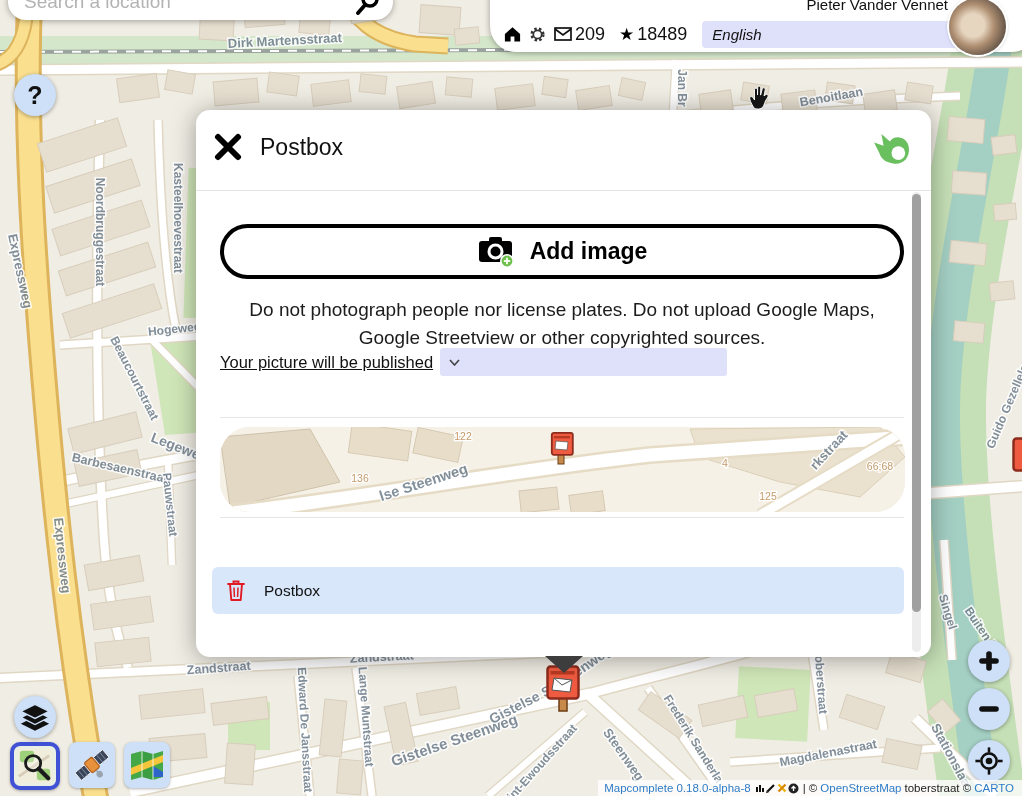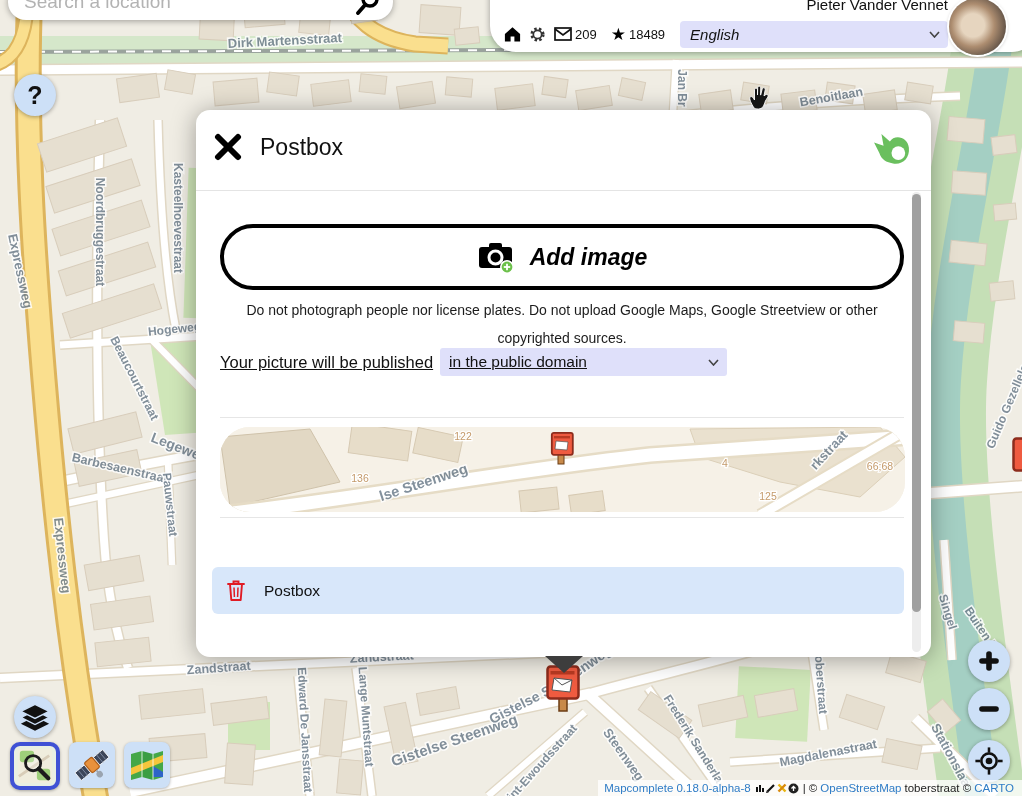--- a/index.html
+++ b/index.html
@@ -18,21 +18,21 @@
   .searchbar input{flex:1;border:none;outline:none;background:transparent;font-size:19px;
                    color:#333;padding:0 6px 0 16px;font-family:"Liberation Sans",sans-serif;}
   .searchbar input::placeholder{color:#b3b3b3;}
   .search-glass{margin-right:12px;flex:0 0 auto;}
 
   
   .userbar{position:absolute;left:490px;top:-30px;width:548px;height:82px;background:#fff;
            border-radius:26px;box-shadow:0 1px 6px rgba(0,0,0,.35);z-index:20;}
   .username{position:absolute;right:90px;top:26px;font-size:15px;color:#111;white-space:nowrap;}
   .ubrow{position:absolute;left:13px;top:50px;height:28px;display:flex;align-items:center;}
-  .ubrow .cnt{font-size:13px;color:#111;margin:0 2px 0 3px;}
+  .ubrow .cnt{font-size:18px;color:#111;margin:0 2px 0 3px;}
   .ub-ico{display:inline-flex;align-items:center;justify-content:center;}
   .star-glyph{font-size:17px;color:#000;line-height:1;}
   .langselect{margin-left:13px;width:250px;height:27px;background:#dfe0fa;border-radius:4px;
               display:flex;align-items:center;font-size:15px;color:#111;padding:0 8px 0 10px;font-style:italic;}
   .langselect .val{flex:1;}
   .avatar{position:absolute;right:32px;top:28px;width:57px;height:57px;border-radius:50%;z-index:2;
           background:radial-gradient(circle at 42% 48%, #e6d5bf 0 26%, #b receptive 0);
           background:radial-gradient(circle at 42% 48%, #e6d5bf 0 26%, #ad8d70 48%, #6b5a4c 72%, #3a3836 100%);
           box-shadow:0 0 0 2px #fff,0 1px 4px rgba(0,0,0,.4);}
 
@@ -51,24 +51,24 @@
             align-items:center;justify-content:center;box-shadow:0 1px 3px rgba(0,0,0,.3);}
   .themebtn.selected{width:42px;height:40px;border:4px solid #3f51d5;border-radius:10px;background:#e9efe2;}
 
   
   .dialog{position:absolute;left:196px;top:110px;width:735px;height:547px;background:#fff;
           border-radius:14px;box-shadow:0 2px 24px rgba(0,0,0,.35);z-index:10;}
   .dlg-close{position:absolute;left:18px;top:23px;width:28px;height:28px;cursor:pointer;}
   .dlg-title{position:absolute;left:64px;top:24px;font-size:23px;font-weight:normal;color:#111;margin:0;}
   .dlg-logo{position:absolute;right:20px;top:22px;}
   .dlg-topline{position:absolute;left:0;right:0;top:80px;height:1px;background:#e4e4e4;}
-  .addimg{position:absolute;left:24px;top:114px;width:684px;height:66px;border:4px solid #000;
+  .addimg{position:absolute;left:24px;top:114px;width:684px;height:55px;border:4px solid #000;
           border-radius:36px;background:#fff;display:flex;align-items:center;justify-content:center;
-          gap:15px;font-size:23px;font-weight:bold;color:#000;font-family:"Liberation Sans",sans-serif;font-style:italic;}
-  .disclaimer{position:absolute;left:24px;top:186px;width:684px;text-align:center;font-size:14px;
+          gap:15px;font-size:23px;font-weight:bold;color:#000;font-family:"Liberation Sans",sans-serif;}
+  .disclaimer{position:absolute;left:24px;top:186px;width:684px;text-align:center;font-size:19px;
               color:#1c1c1c;line-height:28px;margin:0;}
   .licrow{position:absolute;left:24px;top:238px;display:flex;align-items:center;font-size:16.5px;color:#111;text-decoration:underline;}
   .licsel{margin-left:7px;width:270px;height:28px;background:#dfe0fa;border-radius:3px;display:flex;
           align-items:center;font-size:15.5px;color:#111;padding:0 8px 0 9px;}
   .licsel .val{flex:1;}
   .dlg-div1{position:absolute;left:24px;right:27px;top:307px;height:1px;background:#e6e6e6;}
   .dlg-div2{position:absolute;left:24px;right:27px;top:407px;height:1px;background:#e6e6e6;}
   .minimap{position:absolute;left:24px;top:317px;width:685px;height:85px;border-radius:30px;
            overflow:hidden;background:#f6f1e7;}
   .delrow{position:absolute;left:16px;top:457px;width:692px;height:47px;background:#d8e7fa;
@@ -360,21 +360,20 @@
         <line x1="26.8" y1="26" x2="33.2" y2="26" stroke="#fff" stroke-width="1.8"></line>
       </svg>
       <span>Add image</span>
     </button>
 
     <p class="disclaimer">Do not photograph people nor license plates. Do not upload Google Maps, Google Streetview or other copyrighted sources.</p>
 
     <div class="licrow">
       <span>Your picture will be published</span>
       <div class="licsel">
-        <span class="val">in the public domain</span>
         <svg width="11" height="7" viewBox="0 0 11 7">
           <polyline points="1,1 5.5,6 10,1" fill="none" stroke="#444" stroke-width="1.6"></polyline>
         </svg>
       </div>
     </div>
 
     <div class="dlg-div1"></div>
 
     <div class="minimap">
       <svg width="685" height="85" viewBox="0 0 685 85">

